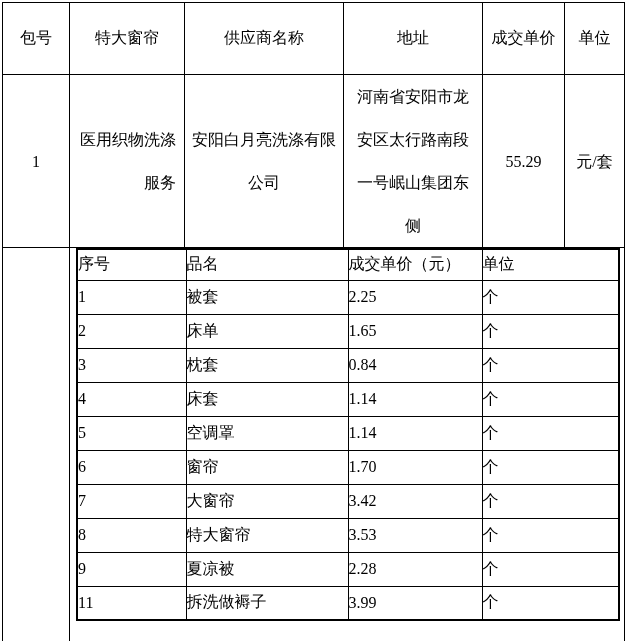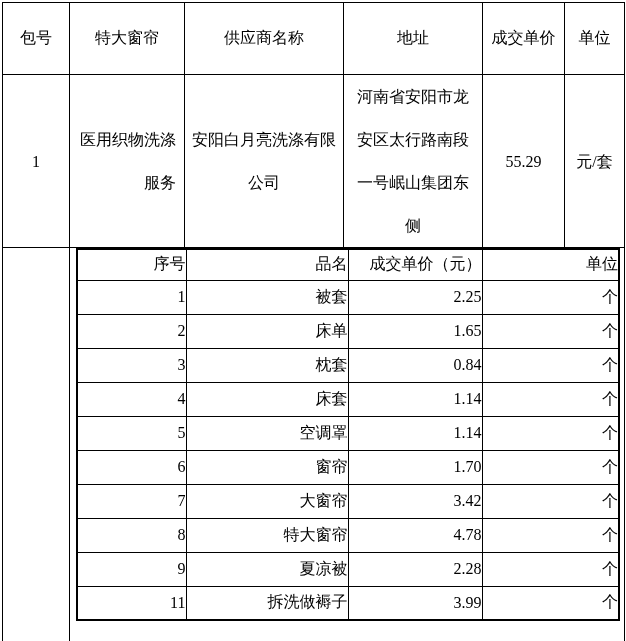--- a/index.html
+++ b/index.html
@@ -45,21 +45,21 @@
     vertical-align: top;
     padding: 0;
   }
   .inner {
     width: 542px;
     margin: 0 0 0 6px;
     border: 2px solid #000000;
   }
   .inner td {
     border: 1px solid #000000;
-    text-align: right;
+    text-align: left;
     vertical-align: middle;
     font-size: 16px;
     padding: 0;
     overflow: hidden;
   }
   .inner tr.ihdr-row { height: 31px; }
   .inner tr.item-row { height: 34px; }
 </style>
 </head>
 <body>
@@ -148,21 +148,21 @@
               </tr>
               <tr class="item-row">
                 <td>7</td>
                 <td>大窗帘</td>
                 <td>3.42</td>
                 <td>个</td>
               </tr>
               <tr class="item-row">
                 <td>8</td>
                 <td>特大窗帘</td>
-                <td>4.78</td>
+                <td>3.53</td>
                 <td>个</td>
               </tr>
               <tr class="item-row">
                 <td>9</td>
                 <td>夏凉被</td>
                 <td>2.28</td>
                 <td>个</td>
               </tr>
               <tr class="item-row">
                 <td>11</td>

